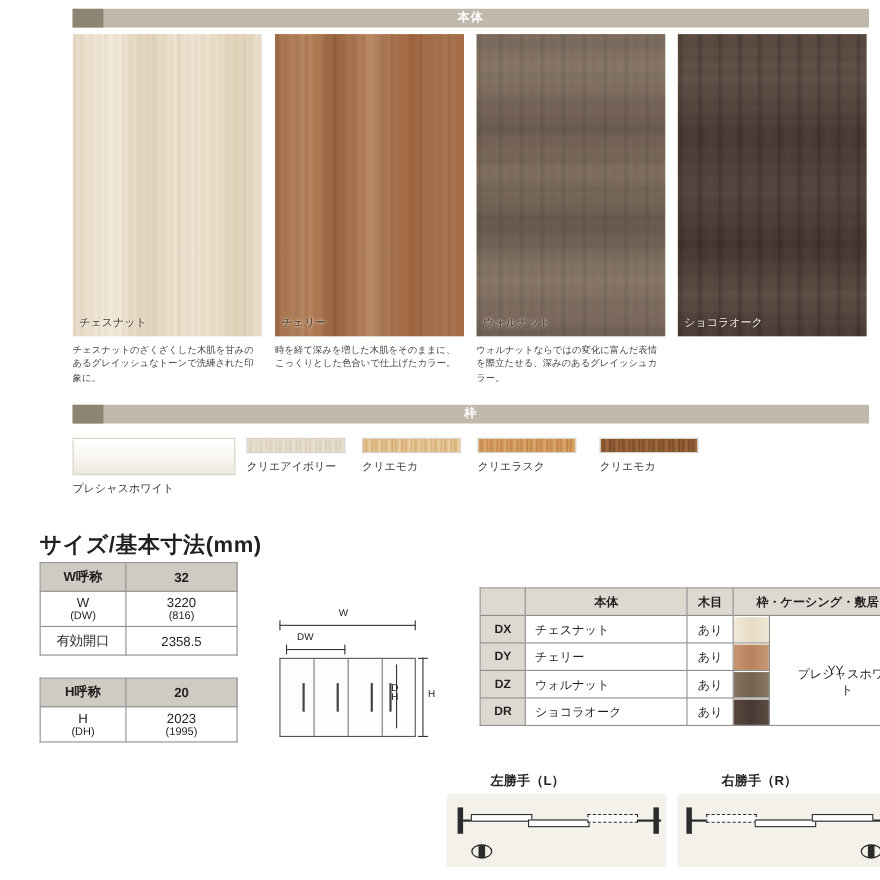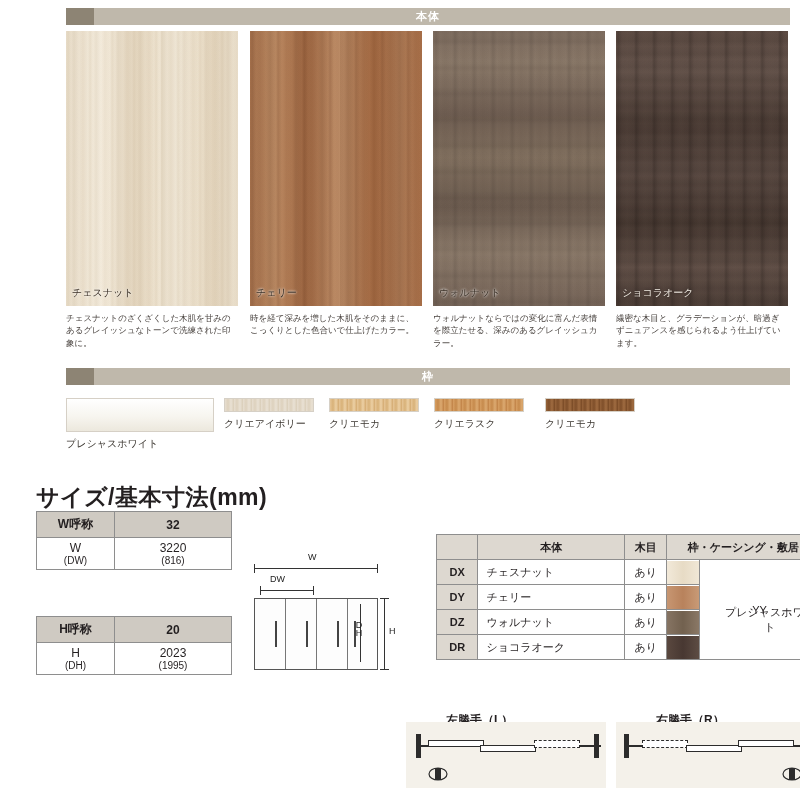--- a/index.html
+++ b/index.html
@@ -109,25 +109,25 @@
 
   
   .frame-row { position: absolute; left: 0; top: 398px; width: 800px; height: 60px; }
   .fr-item { position: absolute; top: 0; }
   .fr-chip { border: 1px solid #d6d0c6; }
   .fr-label { margin-top: 5px; font-size: 10px; color: #3b3630; text-align: left; }
 
   
   .size-title {
     position: absolute; left: 8px; top: 482px;
-    font-size: 23px; font-weight: bold; letter-spacing: 0.5px;
-  }
-
-  
-  .sz-tbl { position: absolute; left: 8px; top: 511px; width: 196px; border-collapse: collapse; }
+    font-size: 20px; font-weight: bold; letter-spacing: 0.5px;
+  }
+
+  
+  .sz-tbl { position: absolute; left: 8px; top: 511px; width: 180px; border-collapse: collapse; }
   .sz-tbl td {
     border: 1px solid #8e8e8e;
     font-size: 12px;
     text-align: center;
     padding: 3px 2px;
     height: 26px;
   }
   .sz-tbl td.hdr { background: #cfcac2; font-weight: bold; }
   .sz-tbl td.lab { width: 78px; }
   .sub { font-size: 10px; }
@@ -151,21 +151,21 @@
     font-weight: normal;
   }
   .code-tbl th { background: #ddd8d0; font-weight: bold; }
   .code-tbl td.code { background: #ddd8d0; font-weight: bold; width: 44px; }
   .code-tbl td.name { text-align: left; padding-left: 8px; width: 128px; }
   .code-tbl td.chip { width: 38px; padding: 0; }
   .chipbox { width: 100%; height: 23px; }
 
   
   .hand-wrap { position: absolute; left: 374px; top: 700px; width: 420px; height: 92px; }
-  .hand-title { position: absolute; top: 12px; font-size: 12px; font-weight: bold; }
+  .hand-title { position: absolute; top: 2px; font-size: 12px; font-weight: bold; }
   .hand-box { position: absolute; top: 22px; width: 200px; height: 66px; background: #f4f1ea; }
   .rail { position: absolute; background: #2c2c2c; }
   .slab { position: absolute; background: #ffffff; border: 1px solid #2c2c2c; }
   .slab-dash { position: absolute; background: #ffffff; border: 1px dashed #2c2c2c; }
   .knob { position: absolute; width: 20px; height: 16px; }
 </style>
 </head>
 <body>
 
 <div class="page">
@@ -190,21 +190,20 @@
     </div>
     <div class="swatch">
       <div class="wood choco"></div>
       <div class="swatch-label light">ショコラオーク</div>
     </div>
   </div>
 
   <div class="swatch-desc" style="left:38px;">チェスナットのざくざくした木肌を甘みのあるグレイッシュなトーンで洗練された印象に。</div>
   <div class="swatch-desc" style="left:222px;">時を経て深みを増した木肌をそのままに、こっくりとした色合いで仕上げたカラー。</div>
   <div class="swatch-desc" style="left:405px;">ウォルナットならではの変化に富んだ表情を際立たせる、深みのあるグレイッシュカラー。</div>
-  <div class="swatch-desc" style="left:588px;">繊密な木目と、グラデーションが、暗過ぎずニュアンスを感じられるよう仕上げています。</div>
 
   <div class="bar" style="left:38px; top:368px; width:724px;">
     <div class="bar-cap"></div>
     <span>枠</span>
   </div>
 
   <div class="frame-row">
 
     <div class="fr-item" style="left:38px;">
       <div class="fr-chip" style="width:148px;height:34px;background:linear-gradient(180deg,#ffffff 0%,#f7f5ef 55%,#ece8dd 100%);"></div>
@@ -243,20 +242,24 @@
     </tr>
     <tr>
       <td class="lab">
         <div>W</div>
         <div class="sub">(DW)</div>
       </td>
       <td>
         <div>3220</div>
         <div class="sub">(816)</div>
       </td>
+    </tr>
+    <tr>
+      <td class="lab">有効開口</td>
+      <td>2358.5</td>
     </tr>
   </tbody>
     </table>
 
   <table class="sz-tbl" style="top:616px;">
     <tbody>
         <tr>
       <td class="hdr lab">H呼称</td>
       <td class="hdr">20</td>
     </tr>

